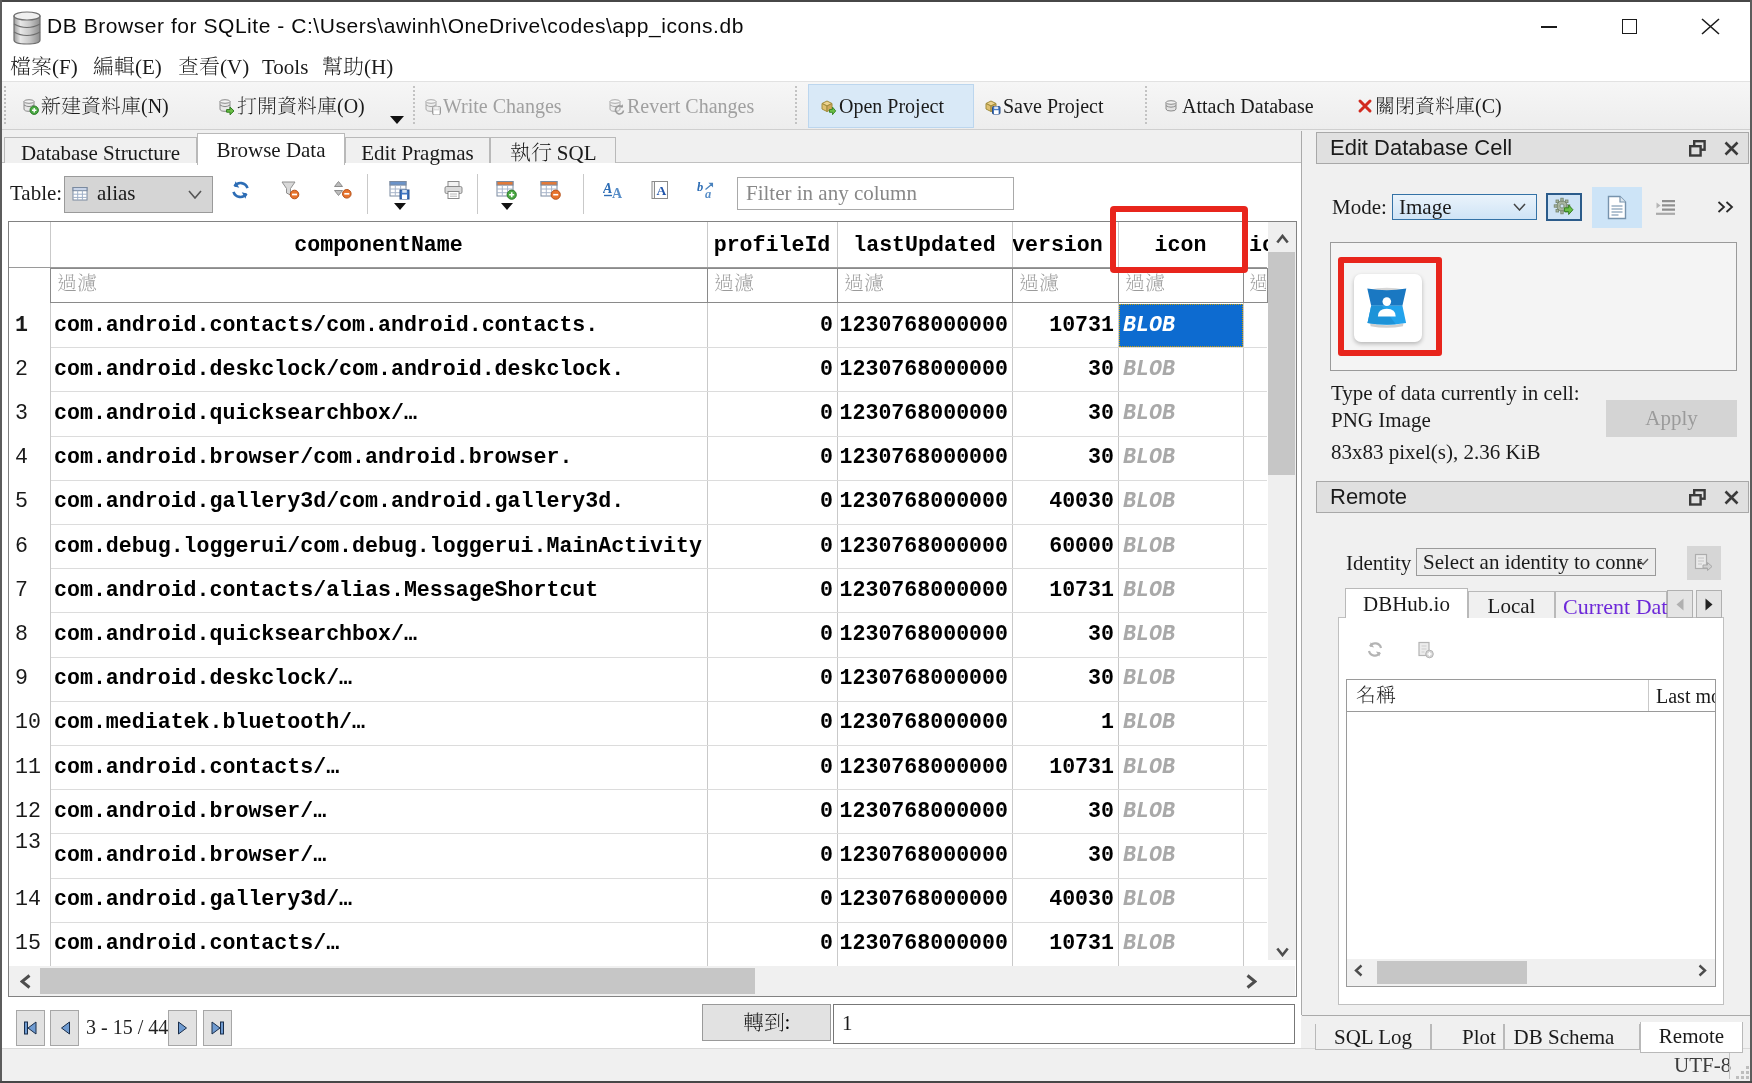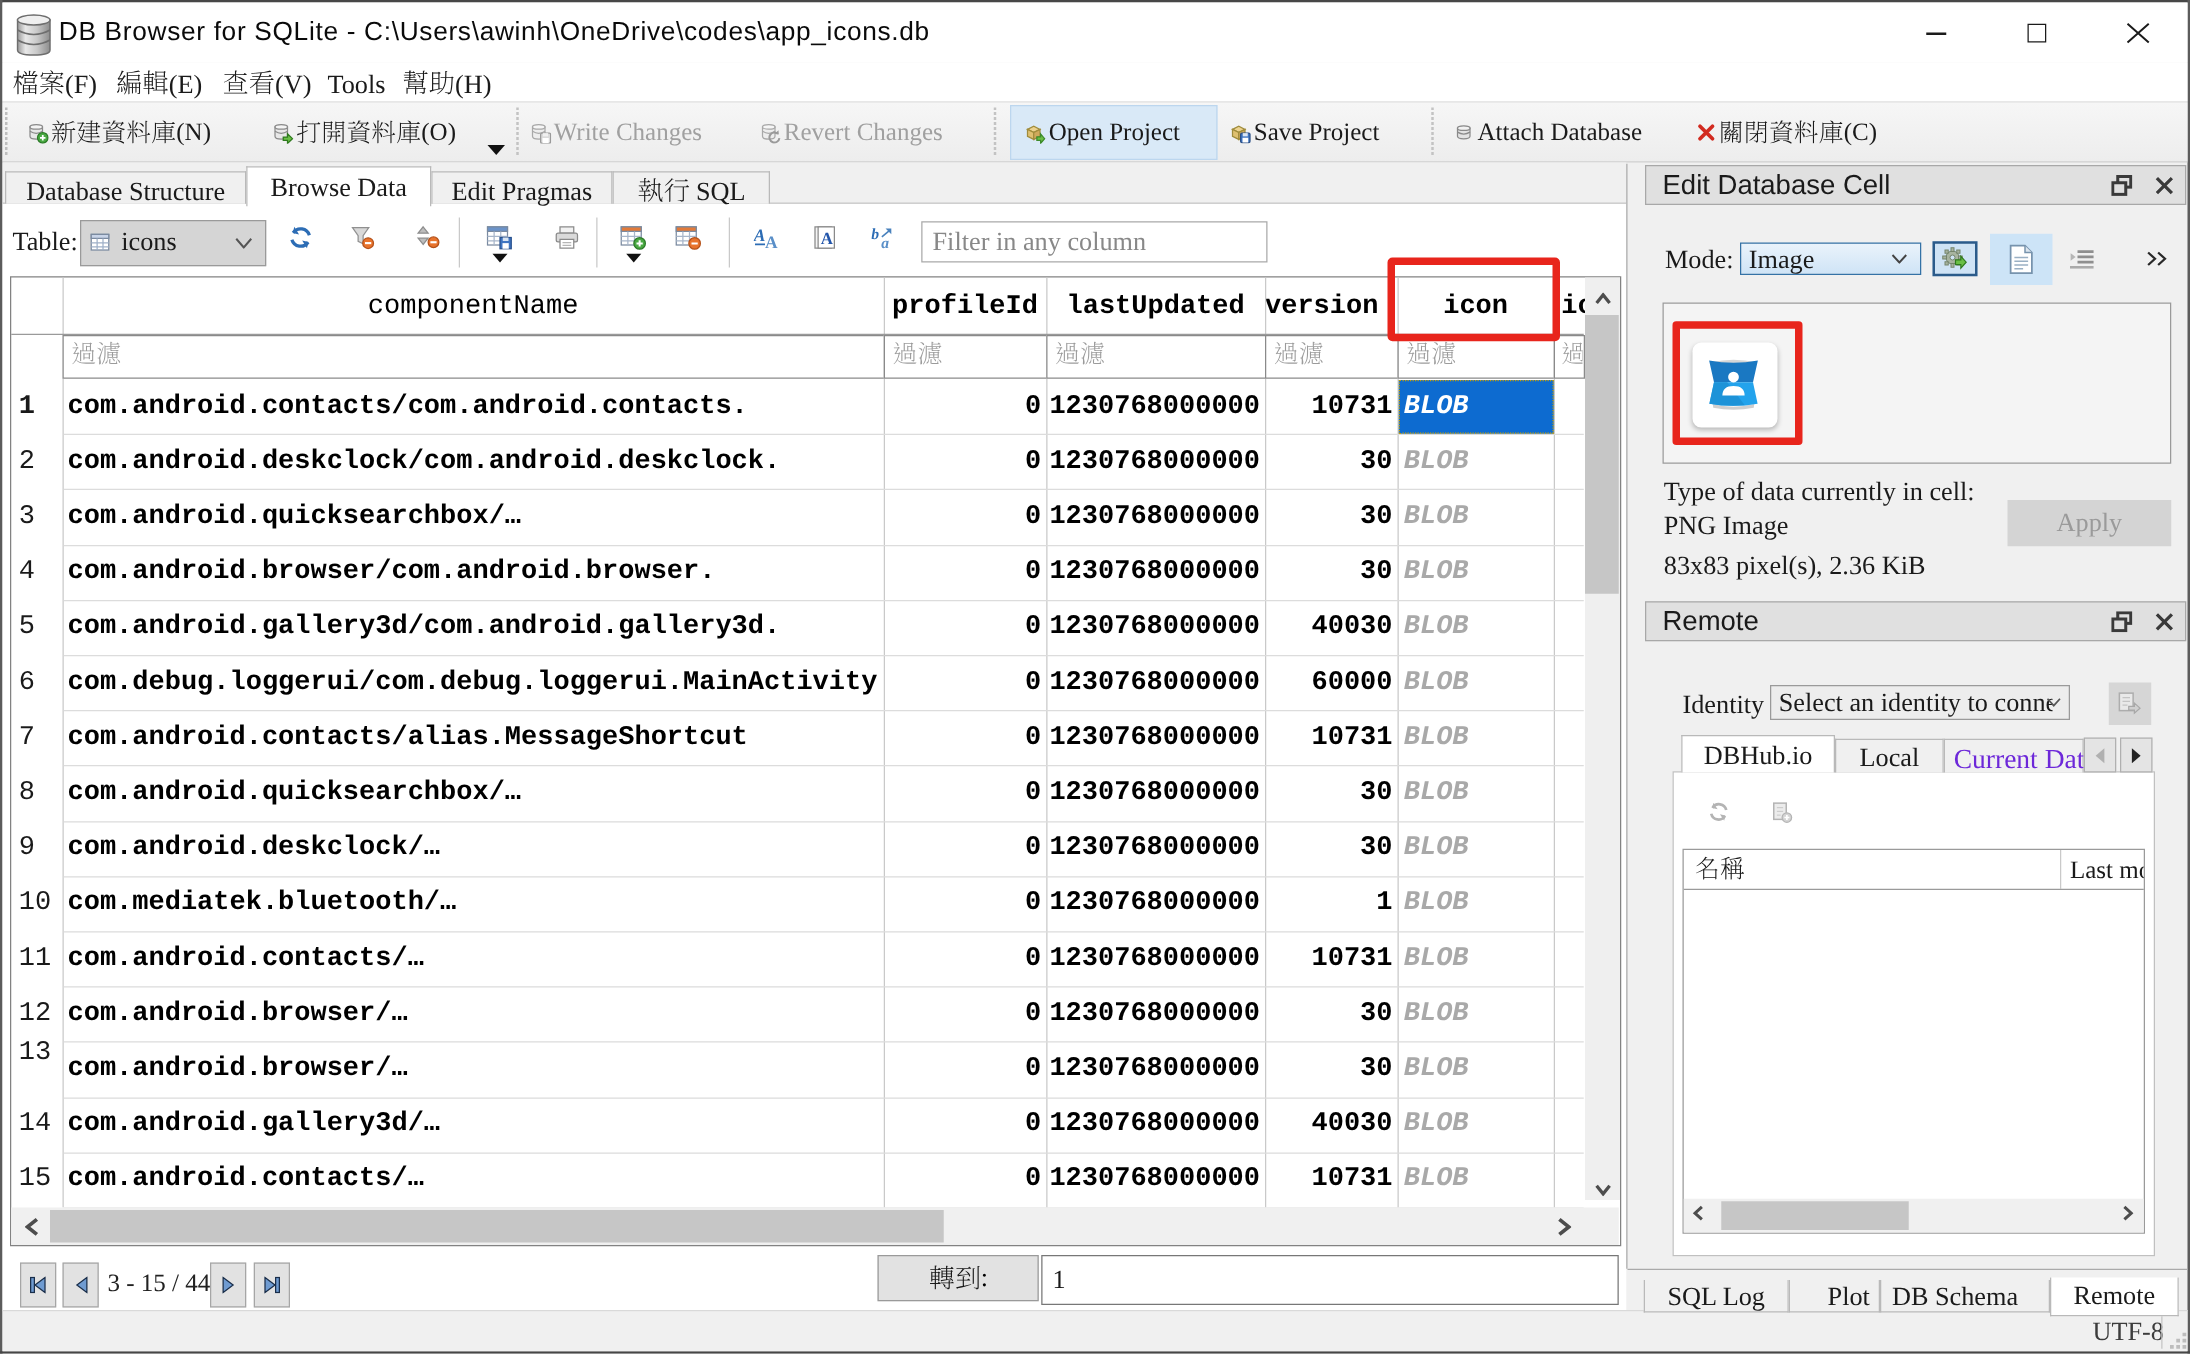--- a/index.html
+++ b/index.html
@@ -205,21 +205,21 @@
         <use href="#g884c" x="1000"></use>
       </g>
     </svg>&nbsp;SQL</div>
 <div class="ab ser" style="left:10px;top:181px;font-size:21px;color:#1a1a1a">Table:</div>
 <div class="ab" style="left:64px;top:176px;width:149px;height:37px;background:#d5d5d5;border:1px solid #9a9a9a"></div>
 <div class="ab" style="left:72px;top:186px"><svg width="17" height="16" viewBox="0 0 17 16">
 <rect x="1" y="1.5" width="14" height="12.5" fill="#fff" stroke="#7a8aa0"></rect>
 <rect x="1" y="1.5" width="14" height="3.2" fill="#c8d4e8" stroke="#7a8aa0"></rect>
 <path d="M1 8.2 h14 M1 11.4 h14 M5.7 4.7 v9.3 M10.4 4.7 v9.3" stroke="#9fb0c8" stroke-width="1"></path>
     </svg></div>
-<div class="ab ser" style="left:97px;top:181px;font-size:21px;color:#1a1a1a">icons</div>
+<div class="ab ser" style="left:97px;top:181px;font-size:21px;color:#1a1a1a">alias</div>
 <svg class="ab" style="left:188px;top:190px" width="14" height="9" viewBox="0 0 14 9">
 <path d="M1 1 L7 8 L13 1" fill="none" stroke="#555" stroke-width="1.6"></path>
   </svg>
 <div class="ab" style="left:230px;top:180px"><svg width="21" height="20" viewBox="0 0 21 20">
 <path d="M17.5 8.2 A7.3 7.3 0 0 0 4.5 6.2" fill="none" stroke="#2d6db5" stroke-width="2.6"></path>
 <path d="M4.6 1.6 v5.2 h5.2z" fill="#2d6db5" transform="rotate(14 6 5)"></path>
 <path d="M3.5 11.8 A7.3 7.3 0 0 0 16.5 13.8" fill="none" stroke="#2d6db5" stroke-width="2.6"></path>
 <path d="M16.4 18.4 v-5.2 h-5.2z" fill="#2d6db5" transform="rotate(14 15 15)"></path>
     </svg></div>
 <div class="ab" style="left:280px;top:180px"><svg width="20" height="20" viewBox="0 0 20 20">
@@ -277,21 +277,21 @@
 <text x="6.5" y="15" font-family="Liberation Serif" font-size="13.5" font-weight="bold" fill="#2255aa">A</text>
     </svg></div>
 <div class="ab" style="left:697px;top:180px"><svg width="22" height="20" viewBox="0 0 22 20">
 <text x="0" y="11" font-family="Liberation Serif" font-size="12.5" font-weight="bold" fill="#2d6db5" font-style="italic">b</text>
 <text x="8" y="18" font-family="Liberation Serif" font-size="12.5" font-weight="bold" fill="#5a8fc8" font-style="italic">a</text>
 <path d="M8.5 9.5 l6-5 M13 3.5 l2.4 0 0 2.4z" stroke="#4a82bd" stroke-width="1.3" fill="#4a82bd"></path>
     </svg></div>
 <div class="ab" style="left:737px;top:177px;width:277px;height:33px;background:#fff;border:1px solid #a9a9a9"></div>
 <div class="ab ser" style="left:746px;top:181px;font-size:21px;color:#888">Filter in any column</div>
 <div class="ab" style="left:8px;top:221px;width:1289px;height:776px;background:#fff;border:1px solid #828282"></div>
-<div class="ab mono" style="left:50px;top:233px;width:657px;text-align:center;font-weight:normal;font-size:21.6px;color:#000">componentName</div>
+<div class="ab mono" style="left:50px;top:233px;width:657px;text-align:center;font-weight:bold;font-size:21.6px;color:#000">componentName</div>
 <div class="ab mono" style="left:707px;top:233px;width:130px;text-align:center;font-weight:bold;font-size:21.6px;color:#000">profileId</div>
 <div class="ab mono" style="left:837px;top:233px;width:175px;text-align:center;font-weight:bold;font-size:21.6px;color:#000">lastUpdated</div>
 <div class="ab mono" style="left:1012px;top:233px;width:106px;text-align:left;font-weight:bold;font-size:21.6px;color:#000">version</div>
 <div class="ab mono" style="left:1118px;top:233px;width:125px;text-align:center;font-weight:bold;font-size:21.6px;color:#000">icon</div>
 <div class="ab mono" style="left:1249px;top:233px;font-weight:bold;font-size:21.6px;color:#000">ic</div>
 <div class="ab" style="left:50px;top:222px;width:1px;height:744px;background:#c9c9c9"></div>
 <div class="ab" style="left:707px;top:222px;width:1px;height:744px;background:#c9c9c9"></div>
 <div class="ab" style="left:837px;top:222px;width:1px;height:744px;background:#c9c9c9"></div>
 <div class="ab" style="left:1012px;top:222px;width:1px;height:744px;background:#c9c9c9"></div>
 <div class="ab" style="left:1118px;top:222px;width:1px;height:744px;background:#c9c9c9"></div>

